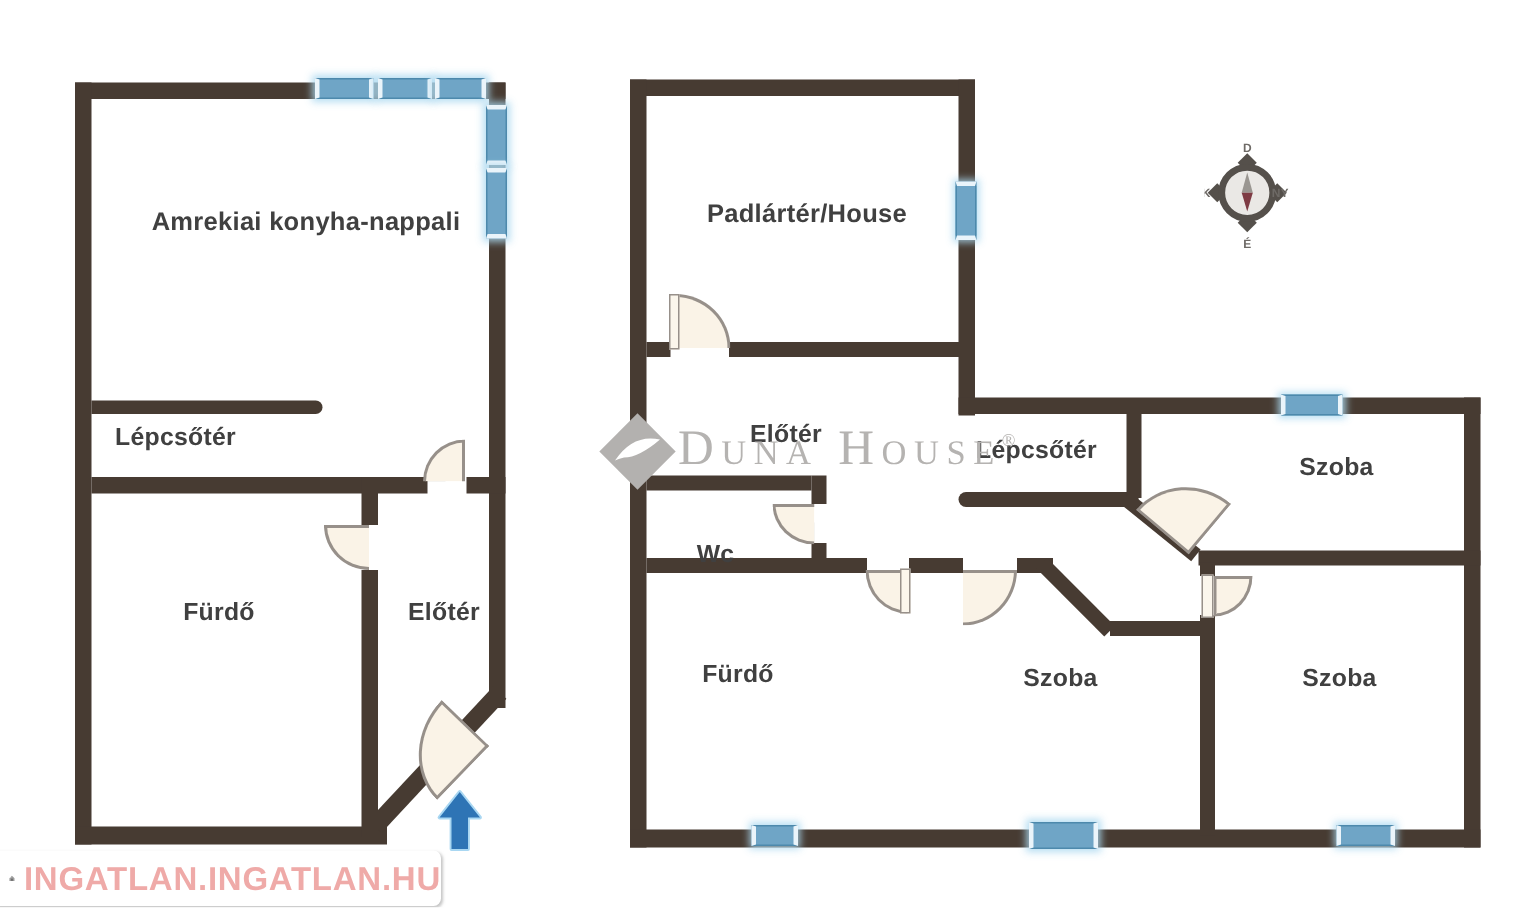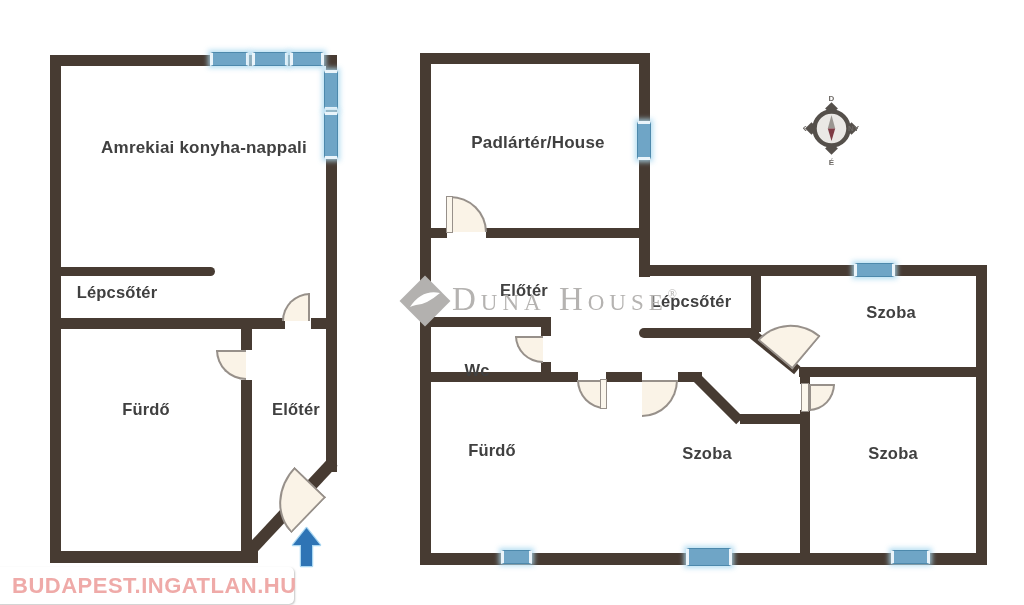--- a/index.html
+++ b/index.html
@@ -145,16 +145,16 @@
     <span style="font-size:33px;">Duna House</span><sup>®</sup>
   </div>
 
   <div class="pill">
     <svg width="27" height="27" viewBox="0 0 27 27">
       <rect x="0" y="0" width="27" height="27" rx="4" fill="#FFFFFF"></rect>
       <path d="M2 13 L13.5 2 L25 13 L25 26 L2 26 Z" fill="#9B9B9B"></path>
       <circle cx="8" cy="7.5" r="2.4" fill="#FFFFFF"></circle>
       <rect x="9" y="15" width="9" height="11" rx="4" fill="#6E6E6E"></rect>
     </svg>
-    <span class="txt">BUDAPEST.INGATLAN.HU</span>
+    <span class="txt">INGATLAN.INGATLAN.HU</span>
   </div>
 
 </div>
 
 </body></html>

